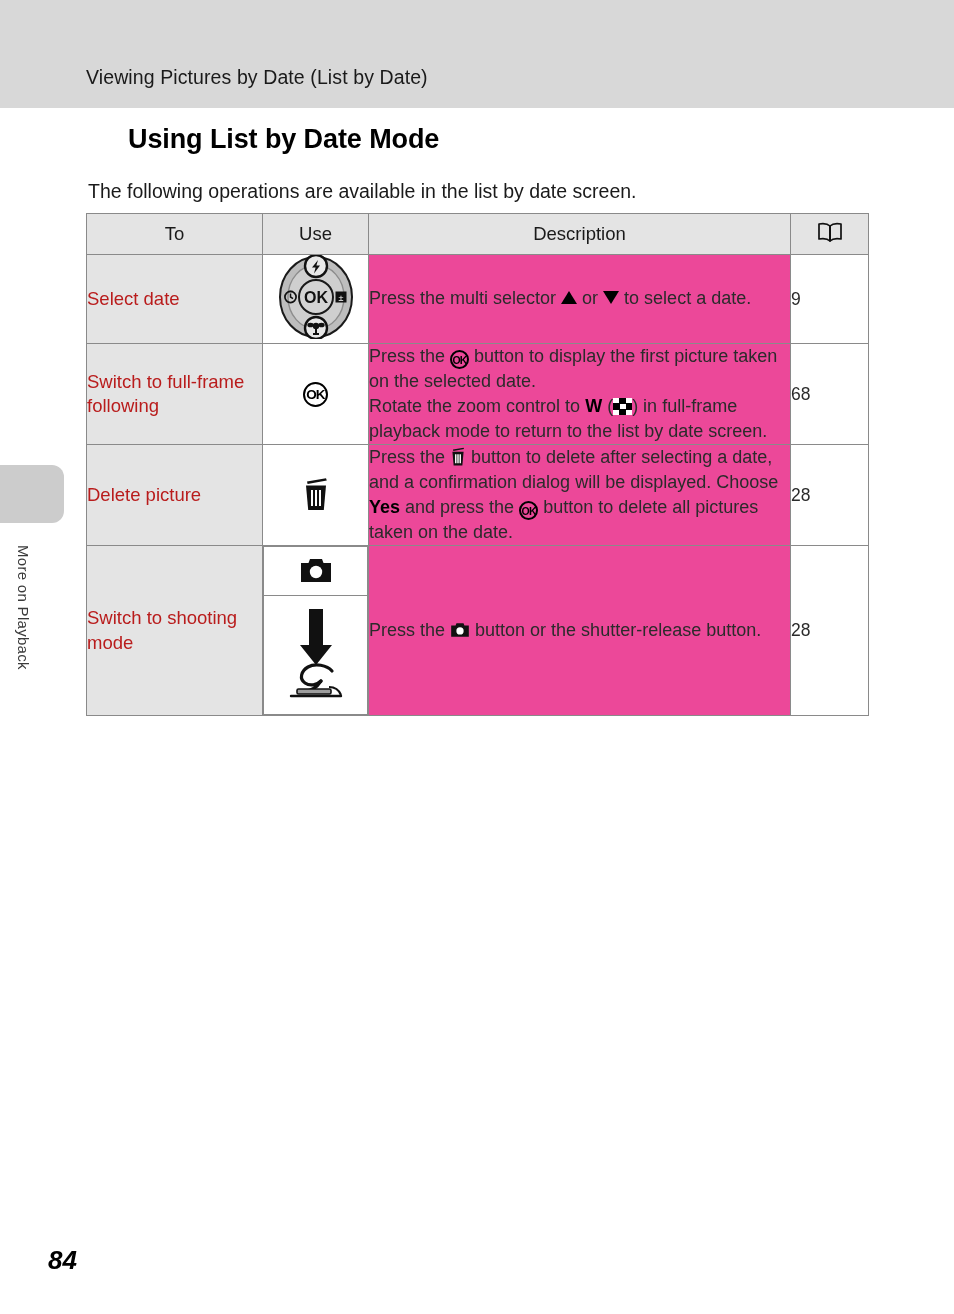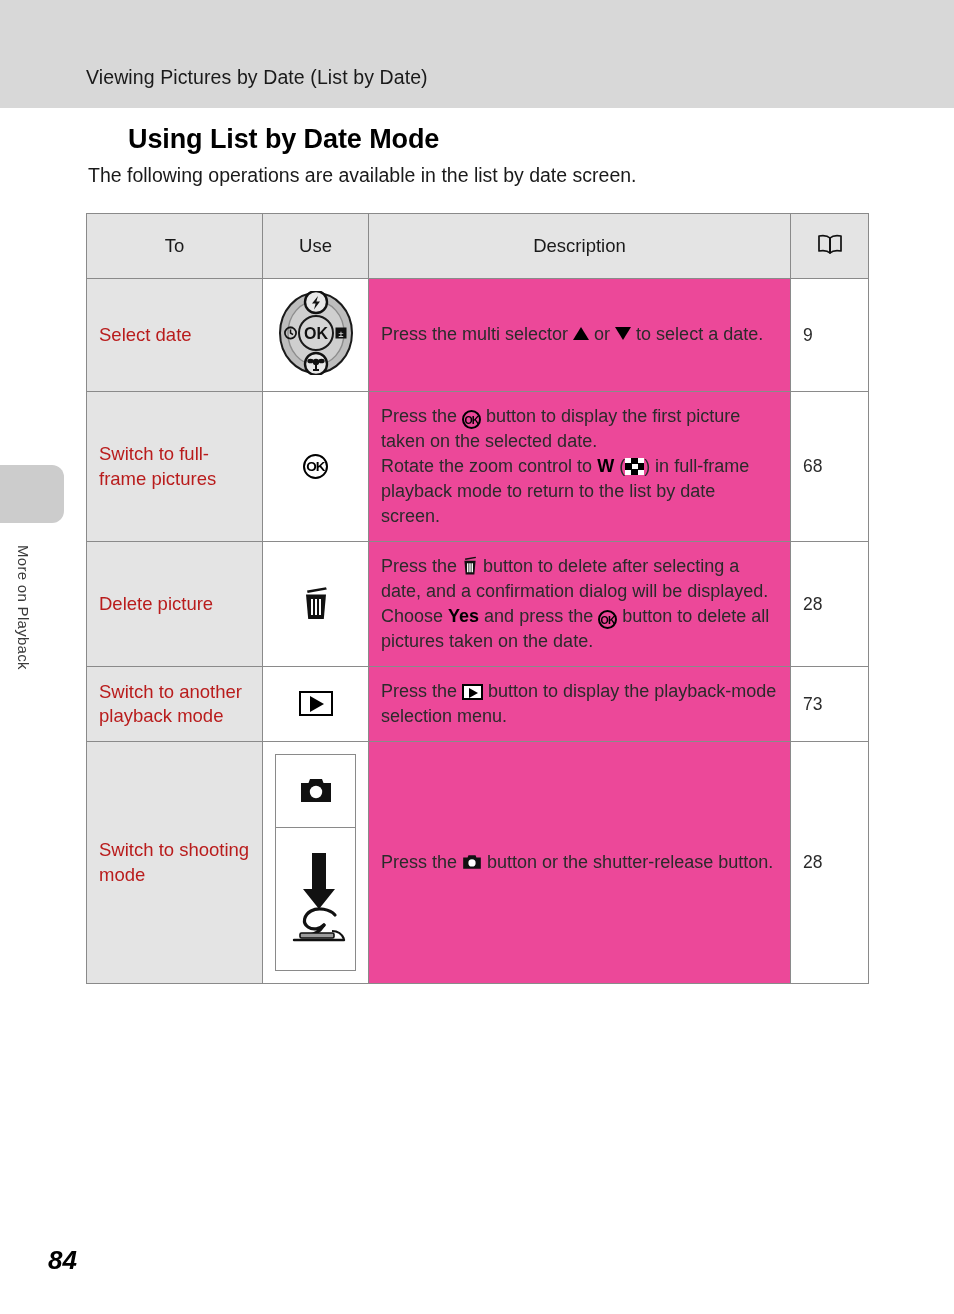--- a/index.html
+++ b/index.html
@@ -65,40 +65,40 @@
     top: 124px;
     font-size: 27px;
     font-weight: bold;
     color: #000000;
     letter-spacing: -0.1px;
     margin-left: 40px;
   }
   .intro {
     position: absolute;
     left: 88px;
-    top: 164px;
+    top: 180px;
     font-size: 19.5px;
     color: #1a1a1a;
   }
 
   
   .tbl-wrap {
     position: absolute;
     left: 86px;
     top: 213px;
     width: 782px;
   }
   table.ops {
     border-collapse: collapse;
     width: 782px;
     table-layout: fixed;
   }
   table.ops td, table.ops th {
     border: 1.6px solid #8a8a8a;
-    padding: 12px;
+    padding: 0;
     vertical-align: middle;
     font-weight: normal;
   }
   .col-to     { width: 176px; }
   .col-use    { width: 106px; }
   .col-desc   { width: 422px; }
   .col-ref    { width: 78px; }
 
   thead td {
     background: #e4e4e4;
@@ -311,21 +311,21 @@
           </svg>
         </span>
       </td>
       <td class="cell-desc">
         <span>Press the multi selector </span><span class="ig tri-up"></span><span> or </span><span class="ig tri-dn"></span><span> to select a date.</span>
       </td>
       <td class="cell-ref">9</td>
     </tr>
 
     <tr>
-      <td class="cell-to">Switch to full-frame pictures</td>
+      <td class="cell-to">Switch to full-frame following</td>
       <td class="cell-use">
         <span class="ig ico-ok ico-ok-big">OK</span>
       </td>
       <td class="cell-desc">
         <span>Press the </span><span class="ig ico-ok">OK</span><span> button to display the first picture taken on the selected date.</span><br>
         <span>Rotate the zoom control to </span><span class="bold">W</span><span> (</span><span class="ig ico-thumb"><i style="left:0;top:0"></i><i style="left:13px;top:0"></i><i style="left:6.5px;top:6px"></i><i style="left:0;top:12px"></i><i style="left:13px;top:12px"></i></span><span>) in full-frame playback mode to return to the list by date screen.</span>
       </td>
       <td class="cell-ref">68</td>
     </tr>
 
@@ -346,30 +346,20 @@
             <path d="M5 4.5 L24 1.2 L24.8 3.6 L5.6 7 Z" fill="#111"></path>
             <path d="M4 8.5 L24 8.5 L21.8 33 L6.2 33 Z" fill="#111"></path>
             <path d="M10 13 L10 29 M14 13 L14 29 M18 13 L18 29" stroke="#fff" stroke-width="2.6"></path>
           </svg>
         </span><span> button to delete after selecting a date, and a confirmation dialog will be displayed. Choose </span><span class="bold">Yes</span><span> and press the </span><span class="ig ico-ok">OK</span><span> button to delete all pictures taken on the date.</span>
       </td>
       <td class="cell-ref">28</td>
     </tr>
 
 
-    <tr>
-      <td class="cell-to">Switch to another playback mode</td>
-      <td class="cell-use">
-        <span class="ig ico-play ico-play-big"><i></i></span>
-      </td>
-      <td class="cell-desc">
-        <span>Press the </span><span class="ig ico-play"><i></i></span><span> button to display the playback-mode selection menu.</span>
-      </td>
-      <td class="cell-ref">73</td>
-    </tr>
 
     <tr>
       <td class="cell-to">Switch to shooting mode</td>
       <td class="cell-use-nested">
         <table class="nested">
           <tbody>
                 <tr class="top">
             <td>
               <span class="ig ico-cam-big">
                 <svg width="34" height="27" viewBox="0 0 34 27" aria-hidden="true">

